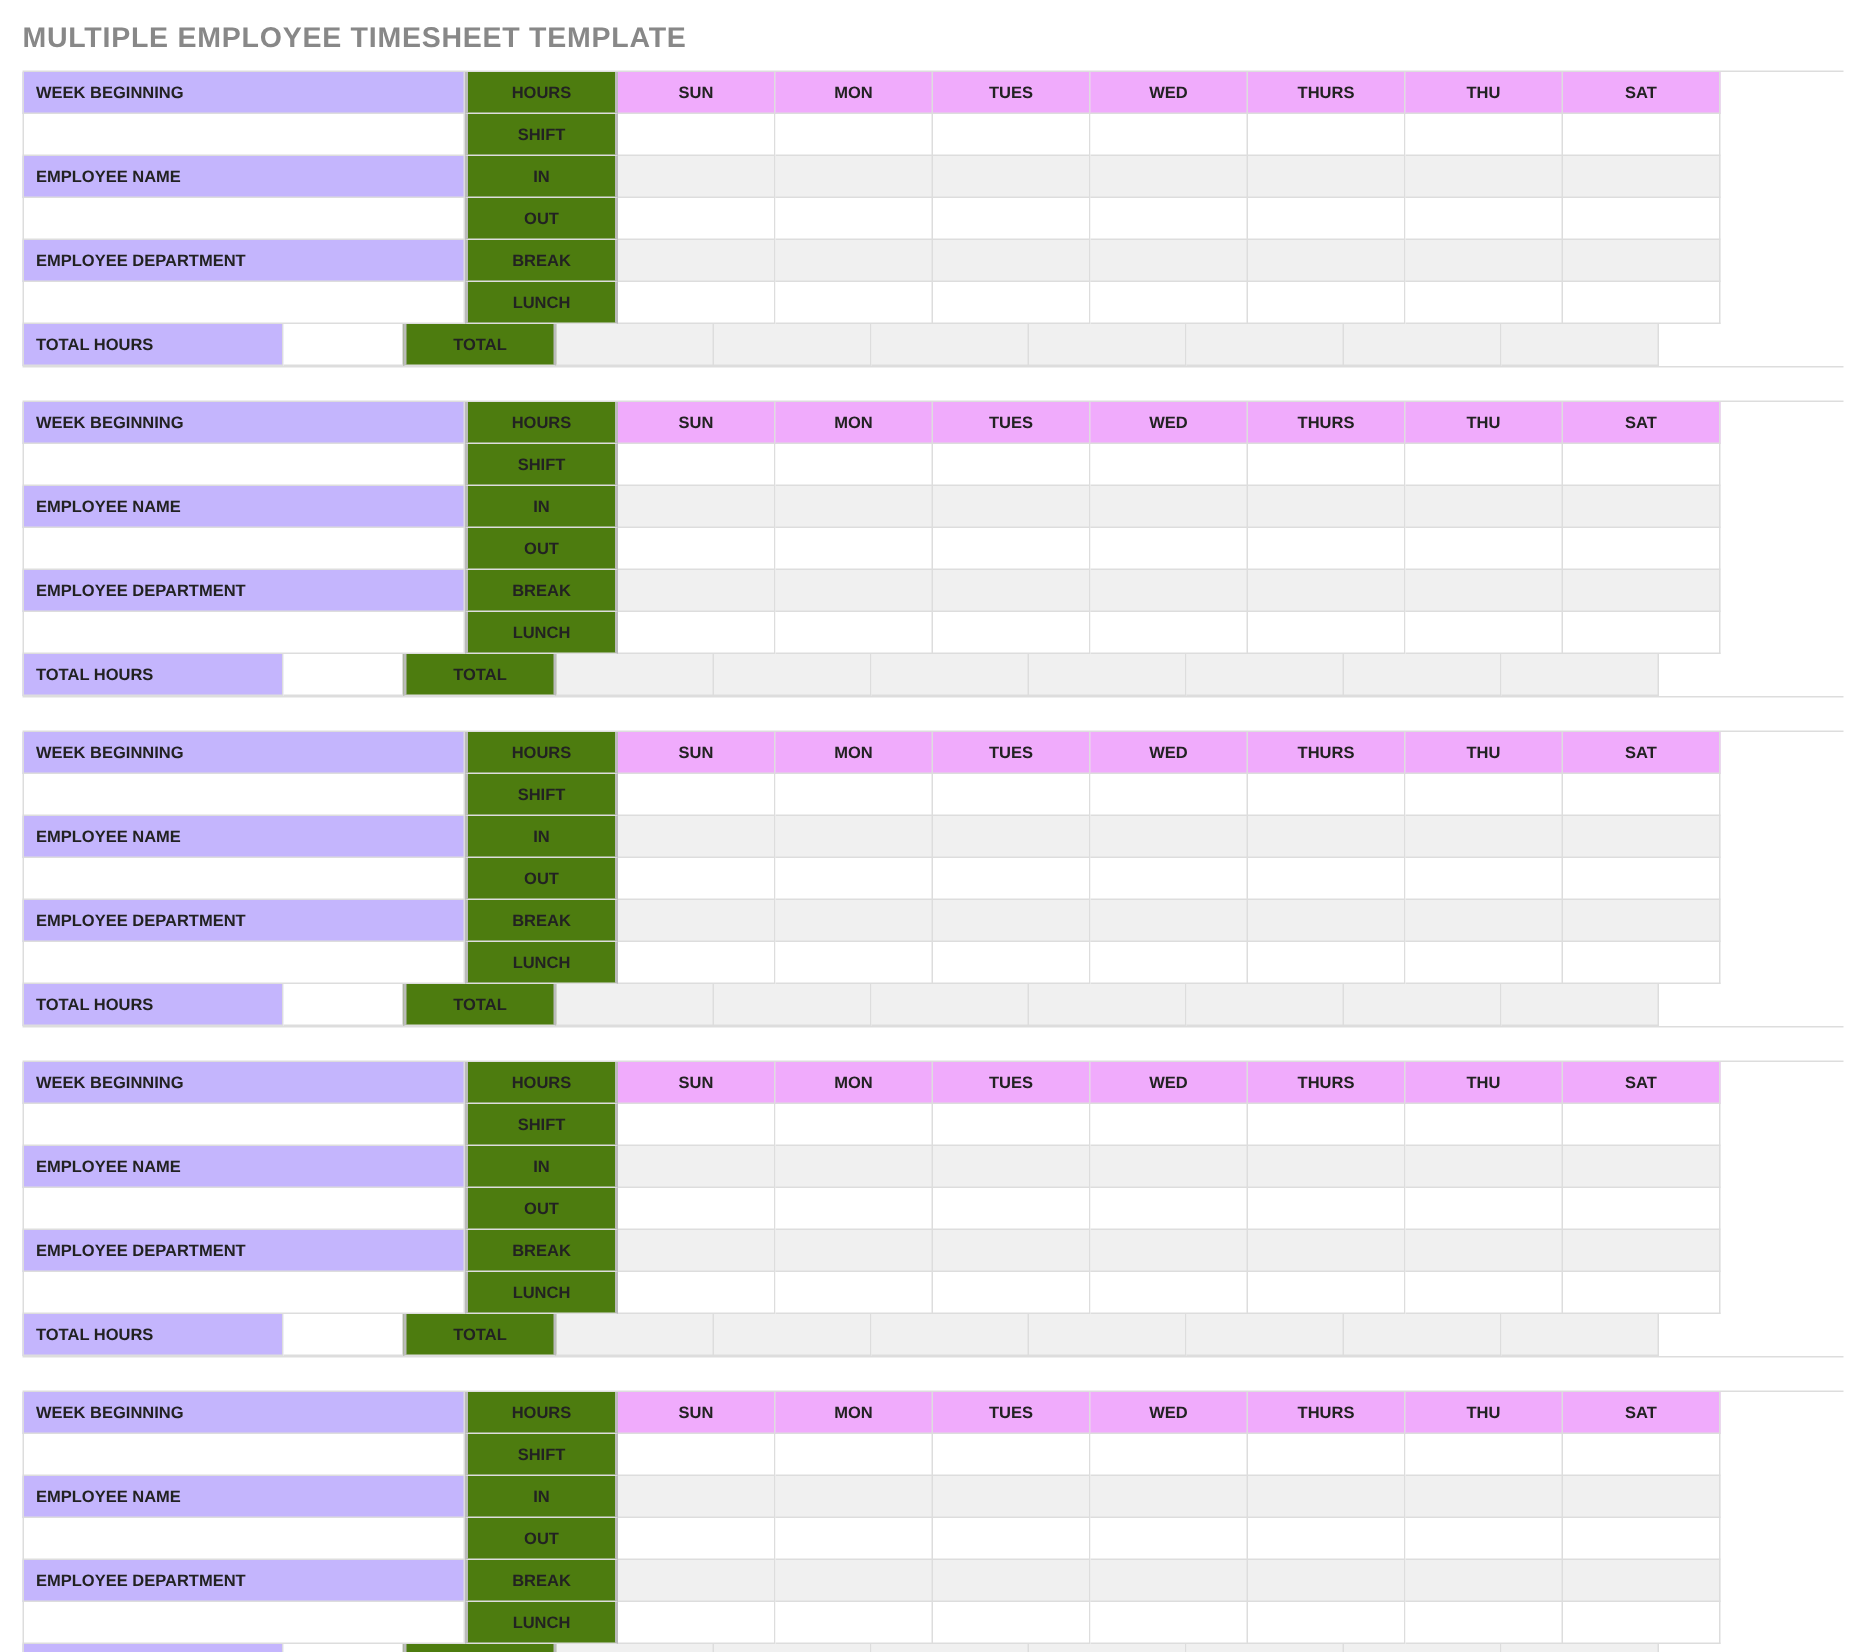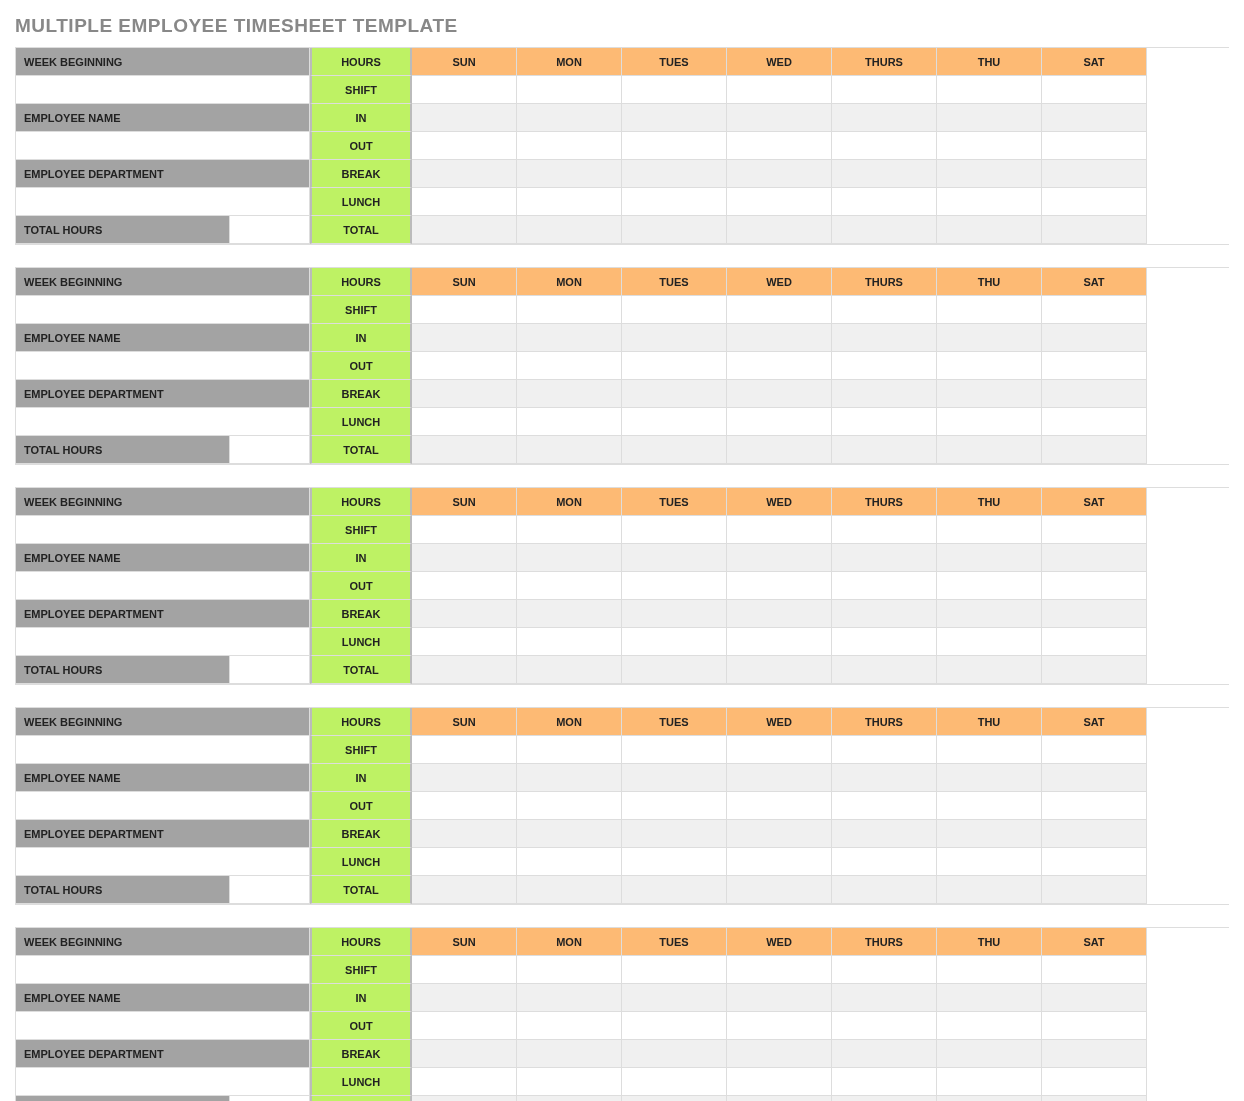--- a/index.html
+++ b/index.html
@@ -34,60 +34,60 @@
       align-items: center;
       padding-left: 8px;
       font-size: 11px;
       font-weight: bold;
       color: #222;
       border-left: 1px solid #ddd;
       border-right: 1px solid #ddd;
       border-bottom: 1px solid #ddd;
     }
     .left-label.blue {
-      background: #a3a3a3;
+      background: #c4b5fd;
     }
     .left-label.white {
       background: #ffffff;
     }
     .left-label.total-hours {
-      width: 215px;
+      width: 174px;
     }
     .total-hours-value {
       width: 80px;
       background: #ffffff;
       border-right: 1px solid #ddd;
       border-bottom: 1px solid #ddd;
     }
     .hours-col {
       width: 102px;
       border-left: 2px solid #bbb;
       border-right: 2px solid #bbb;
       border-bottom: 1px solid #ddd;
-      background: #bef264;
+      background: #4d7c0f;
       display: flex;
       align-items: center;
       justify-content: center;
       font-size: 11px;
       font-weight: bold;
       color: #222;
     }
     .day-cell {
       width: 105px;
       border-right: 1px solid #ddd;
       border-bottom: 1px solid #ddd;
       display: flex;
       align-items: center;
       justify-content: center;
       font-size: 11px;
       font-weight: bold;
       color: #222;
     }
     .day-cell.header {
-      background: #fdba74;
+      background: #f0abfc;
     }
     .day-cell.white {
       background: #ffffff;
     }
     .day-cell.gray {
       background: #f0f0f0;
     }
   </style>
 </head>
 <body>

